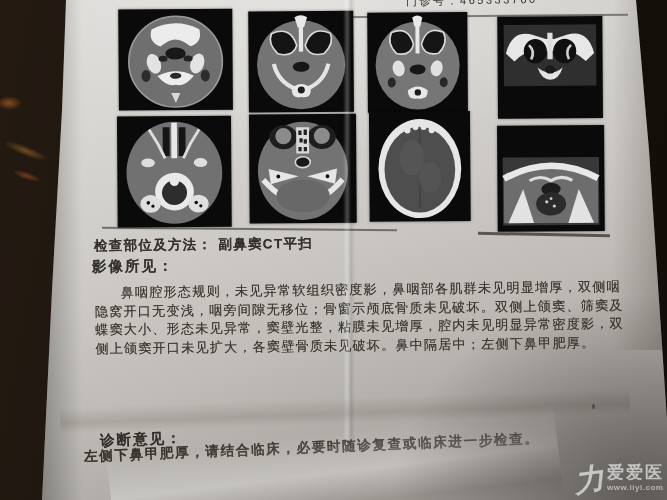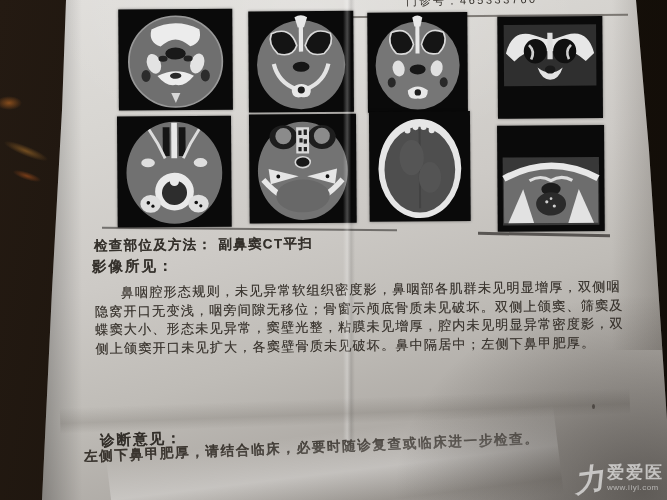--- a/index.html
+++ b/index.html
@@ -48,21 +48,21 @@
   .findings{position:absolute;left:95px;top:281px;width:527px;transform:rotate(-0.7deg);font-size:13.2px;letter-spacing:1.1px;line-height:18.6px;color:#3a352f;text-shadow:0 0 .6px rgba(58,53,47,.55);}
   .findings .fline{white-space:nowrap;}
   .findings .fline:first-child{text-indent:26px;}
   .diagnosis-label{position:absolute;left:100px;top:430px;transform:rotate(-2deg);font-family:"Liberation Sans",sans-serif;font-weight:bold;font-size:14.5px;letter-spacing:2px;color:#322e29;text-shadow:0 0 .5px rgba(50,46,41,.6);}
   .diagnosis-text{position:absolute;left:84px;top:448px;transform:rotate(-2.3deg);transform-origin:left center;font-size:13.6px;font-weight:600;letter-spacing:1.6px;white-space:nowrap;color:#3a352f;text-shadow:0 0 .6px rgba(58,53,47,.55);}
 
   .watermark{position:absolute;right:3px;bottom:5px;display:flex;align-items:flex-start;gap:3px;color:rgba(255,255,255,.62);}
   .wm-logo{font:italic bold 30px "Liberation Sans",sans-serif;line-height:30px;transform:rotate(-8deg);margin-top:2px;}
   .wm-col{display:flex;flex-direction:column;align-items:flex-start;}
   .wm-name{font-family:"Liberation Sans",sans-serif;font-weight:bold;font-size:17px;letter-spacing:2px;line-height:20px;text-align:right;}
-  .wm-url{font-family:"Liberation Sans",sans-serif;font-size:8px;letter-spacing:.5px;opacity:.85;}
+  .wm-url{font-family:"Liberation Sans",sans-serif;font-size:8px;letter-spacing:.5px;opacity:.85;font-weight:bold;}
 </style>
 </head>
 <body>
 
 <div class="photo">
 
   <div class="glint glint1"></div>
   <div class="glint glint2"></div>
   <div class="glint glint3"></div>
 

